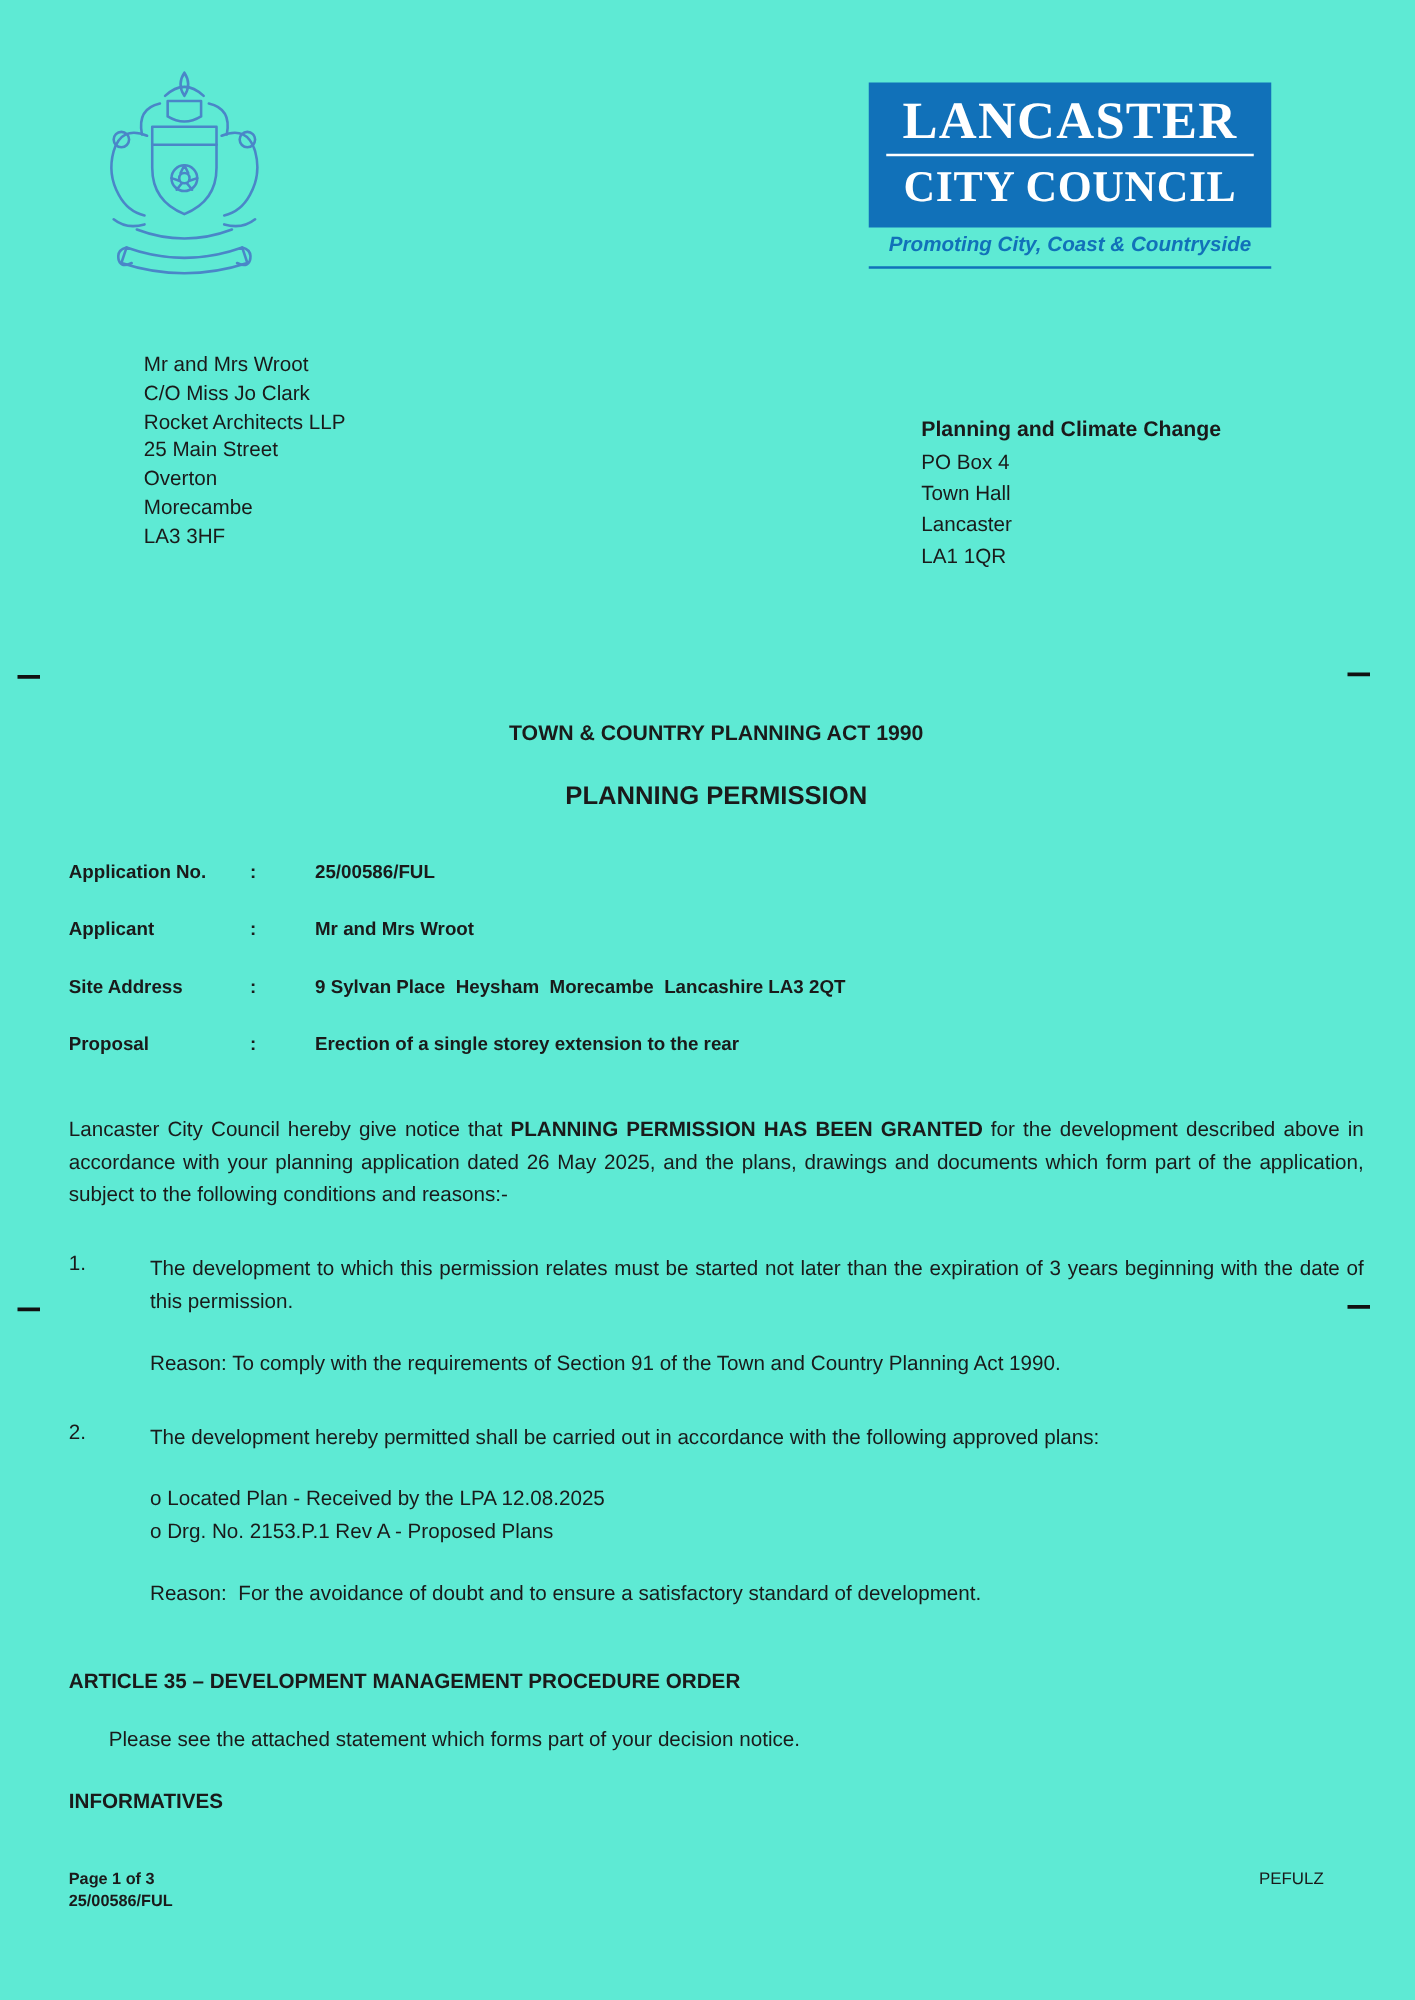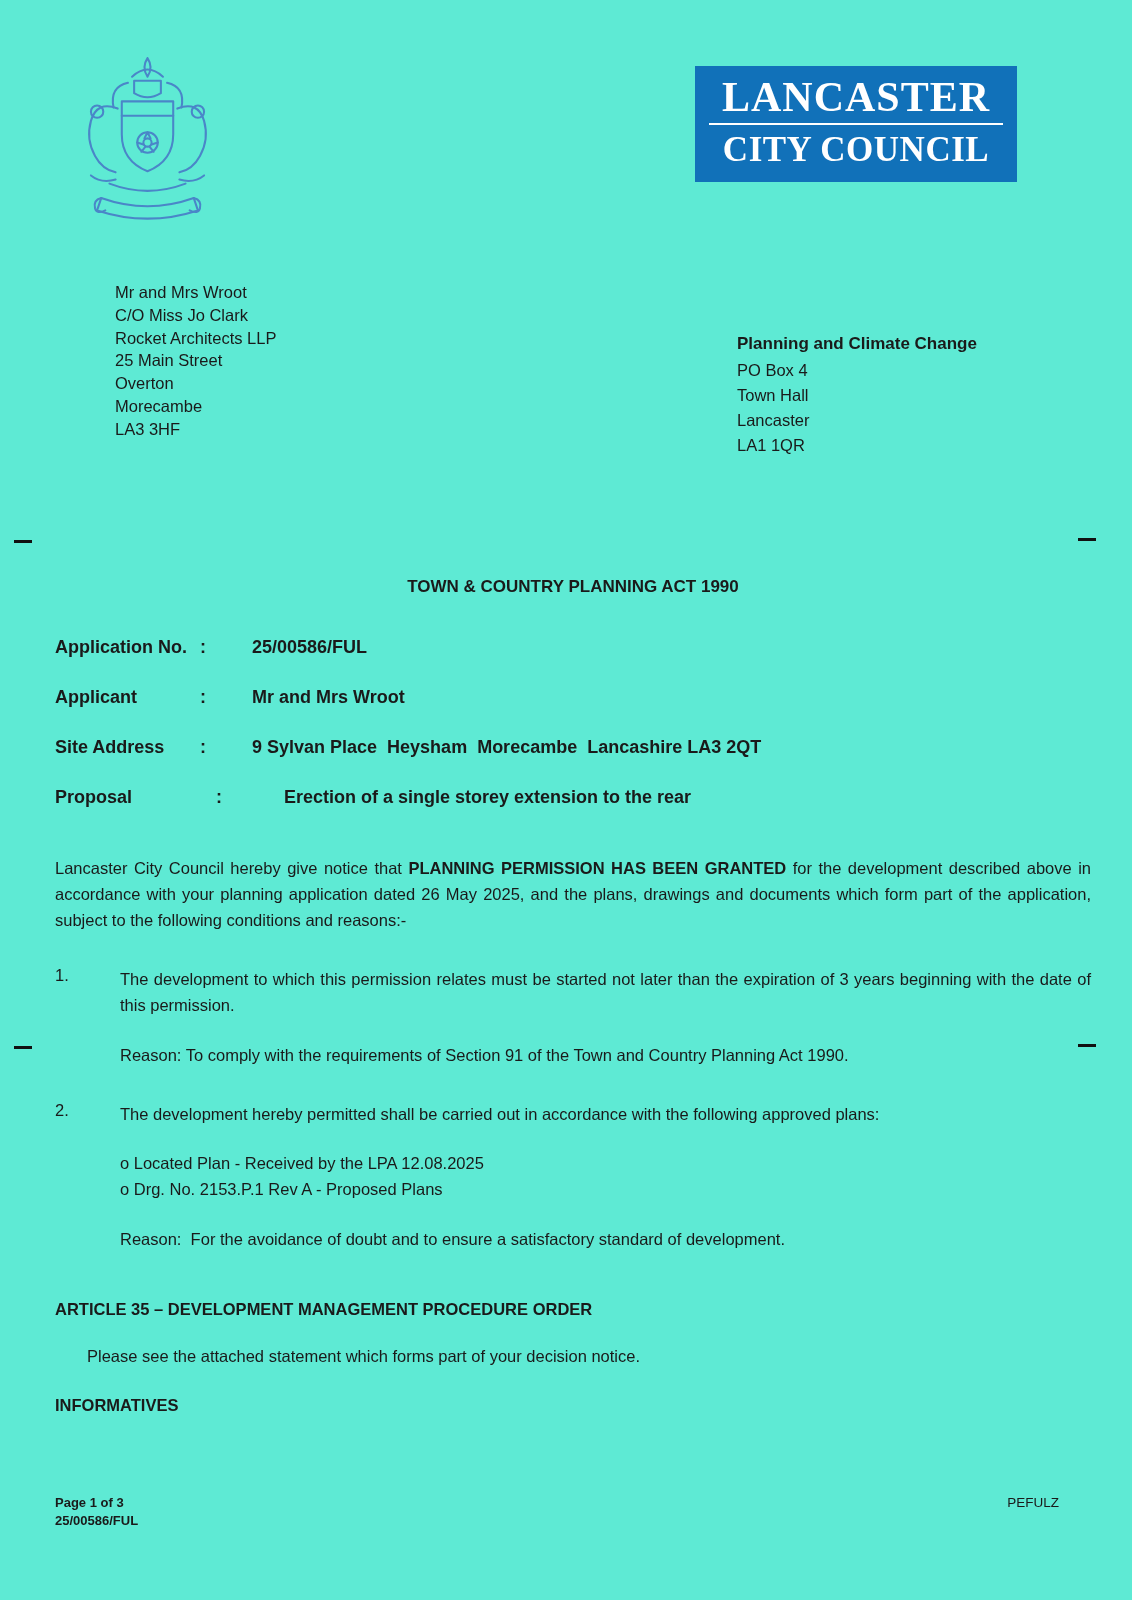--- a/index.html
+++ b/index.html
@@ -66,22 +66,22 @@
   .fm-r1{left:1078px;top:538px;}
   .fm-l2{left:14px;top:1046px;}
   .fm-r2{left:1078px;top:1044px;}
 
   
   .content{position:absolute;left:55px;right:41px;top:577px;font-size:16.5px;}
   .act-heading{text-align:center;font-weight:700;font-size:17px;}
   .permission-title{text-align:center;font-weight:700;font-size:20.5px;margin-top:28px;}
 
   .fields{margin-top:40px;}
-  .field-row{display:flex;font-weight:700;font-size:18px;margin-bottom:29px;}
-  .field-row.proposal{margin-top:25px;gap:16px;}
+  .field-row{display:flex;font-weight:700;font-size:15px;margin-bottom:29px;}
+  .field-row.proposal{margin-top:25px;}
   .field-label{width:145px;flex:0 0 auto;}
   .field-sep{width:52px;flex:0 0 auto;}
   .field-value{flex:1;white-space:pre-wrap;}
 
   .notice{
     margin-top:47px;
     text-align:justify;
     line-height:26px;
   }
   .notice b{font-weight:700;}
@@ -137,20 +137,21 @@
       </g>
     </svg>
   </div>
 
   <div class="logo-block">
     <div class="logo-box">
       <div class="logo-line1">LANCASTER</div>
       <div class="logo-divider"></div>
       <div class="logo-line2">CITY COUNCIL</div>
     </div>
+    <div class="logo-tagline">Promoting City, Coast &amp; Countryside</div>
   </div>
 
   <div class="recipient">
     <div>Mr and Mrs Wroot</div>
     <div>C/O Miss Jo Clark</div>
     <div>Rocket Architects LLP</div>
     <div>25 Main Street</div>
     <div>Overton</div>
     <div>Morecambe</div>
     <div>LA3 3HF</div>
@@ -165,20 +166,21 @@
   </div>
 
   <div class="fold-mark fm-l1"></div>
   <div class="fold-mark fm-r1"></div>
   <div class="fold-mark fm-l2"></div>
   <div class="fold-mark fm-r2"></div>
 
   <div class="content">
 
     <div class="act-heading">TOWN &amp; COUNTRY PLANNING ACT 1990</div>
+    <div class="permission-title">PLANNING PERMISSION</div>
 
     <div class="fields">
       <div class="field-row">
         <span class="field-label">Application No.</span>
         <span class="field-sep">:</span>
         <span class="field-value">25/00586/FUL</span>
       </div>
       <div class="field-row">
         <span class="field-label">Applicant</span>
         <span class="field-sep">:</span>

